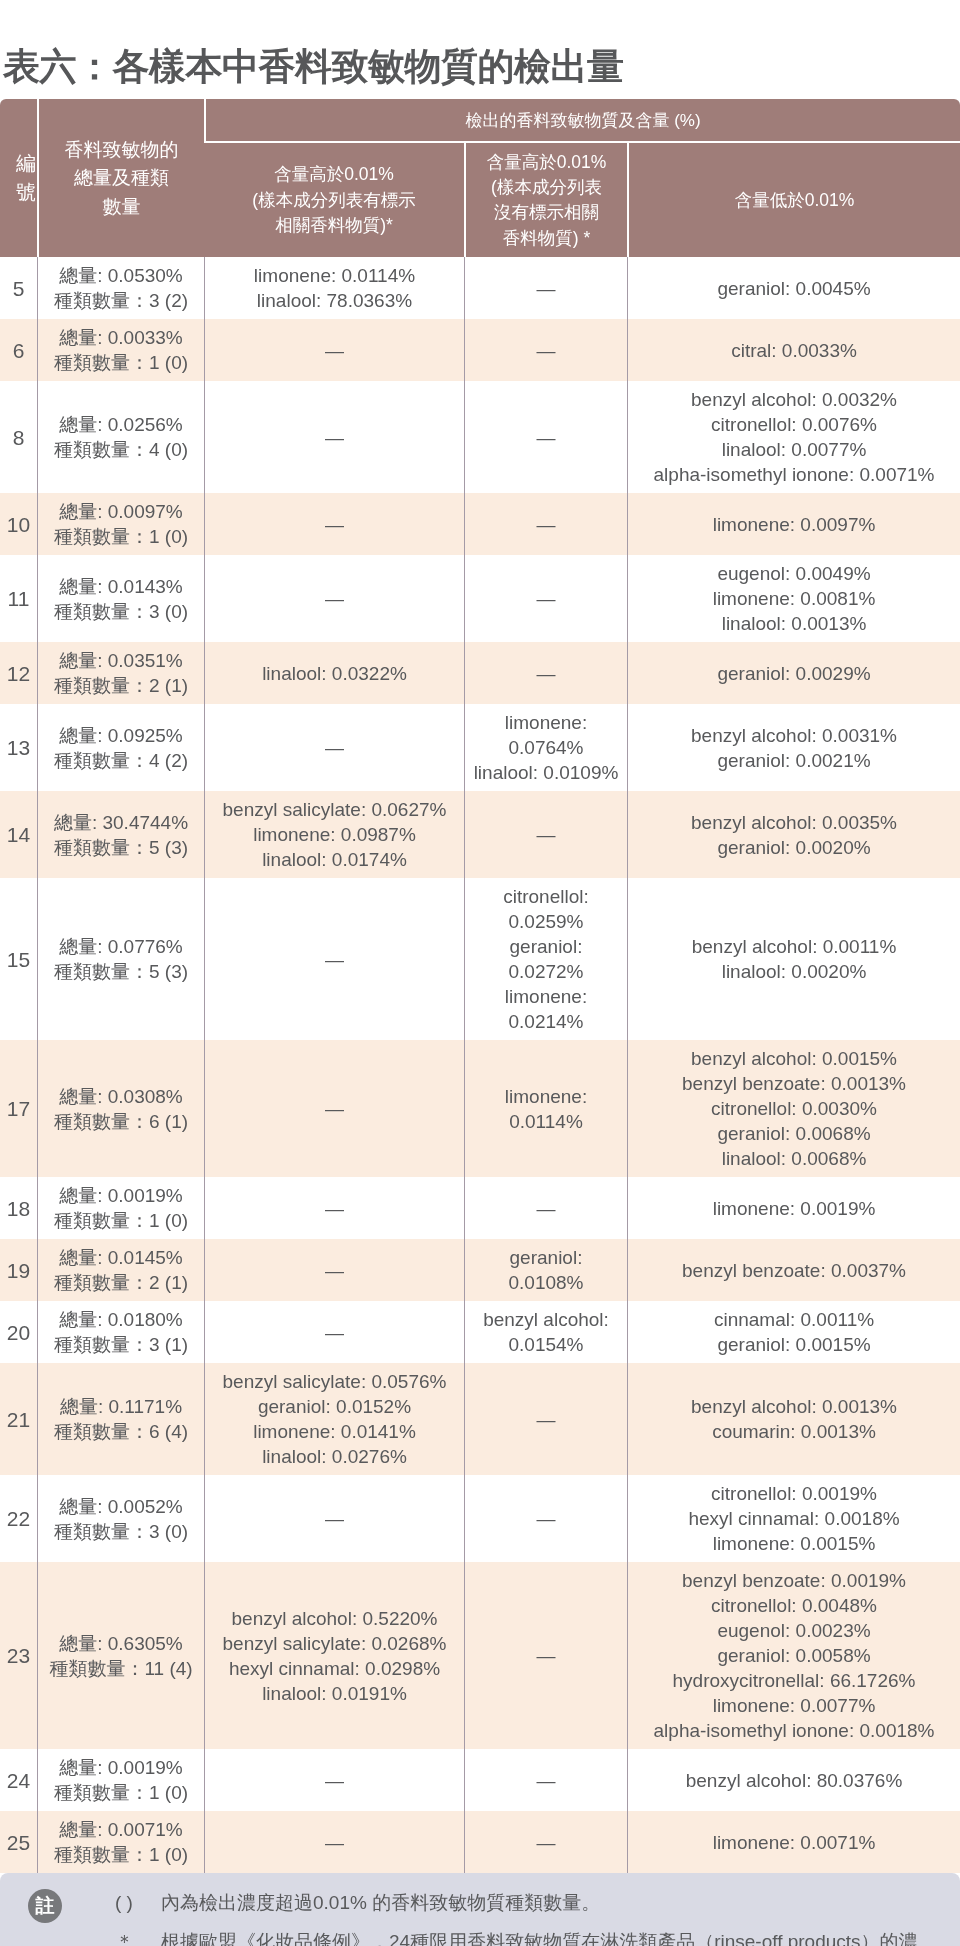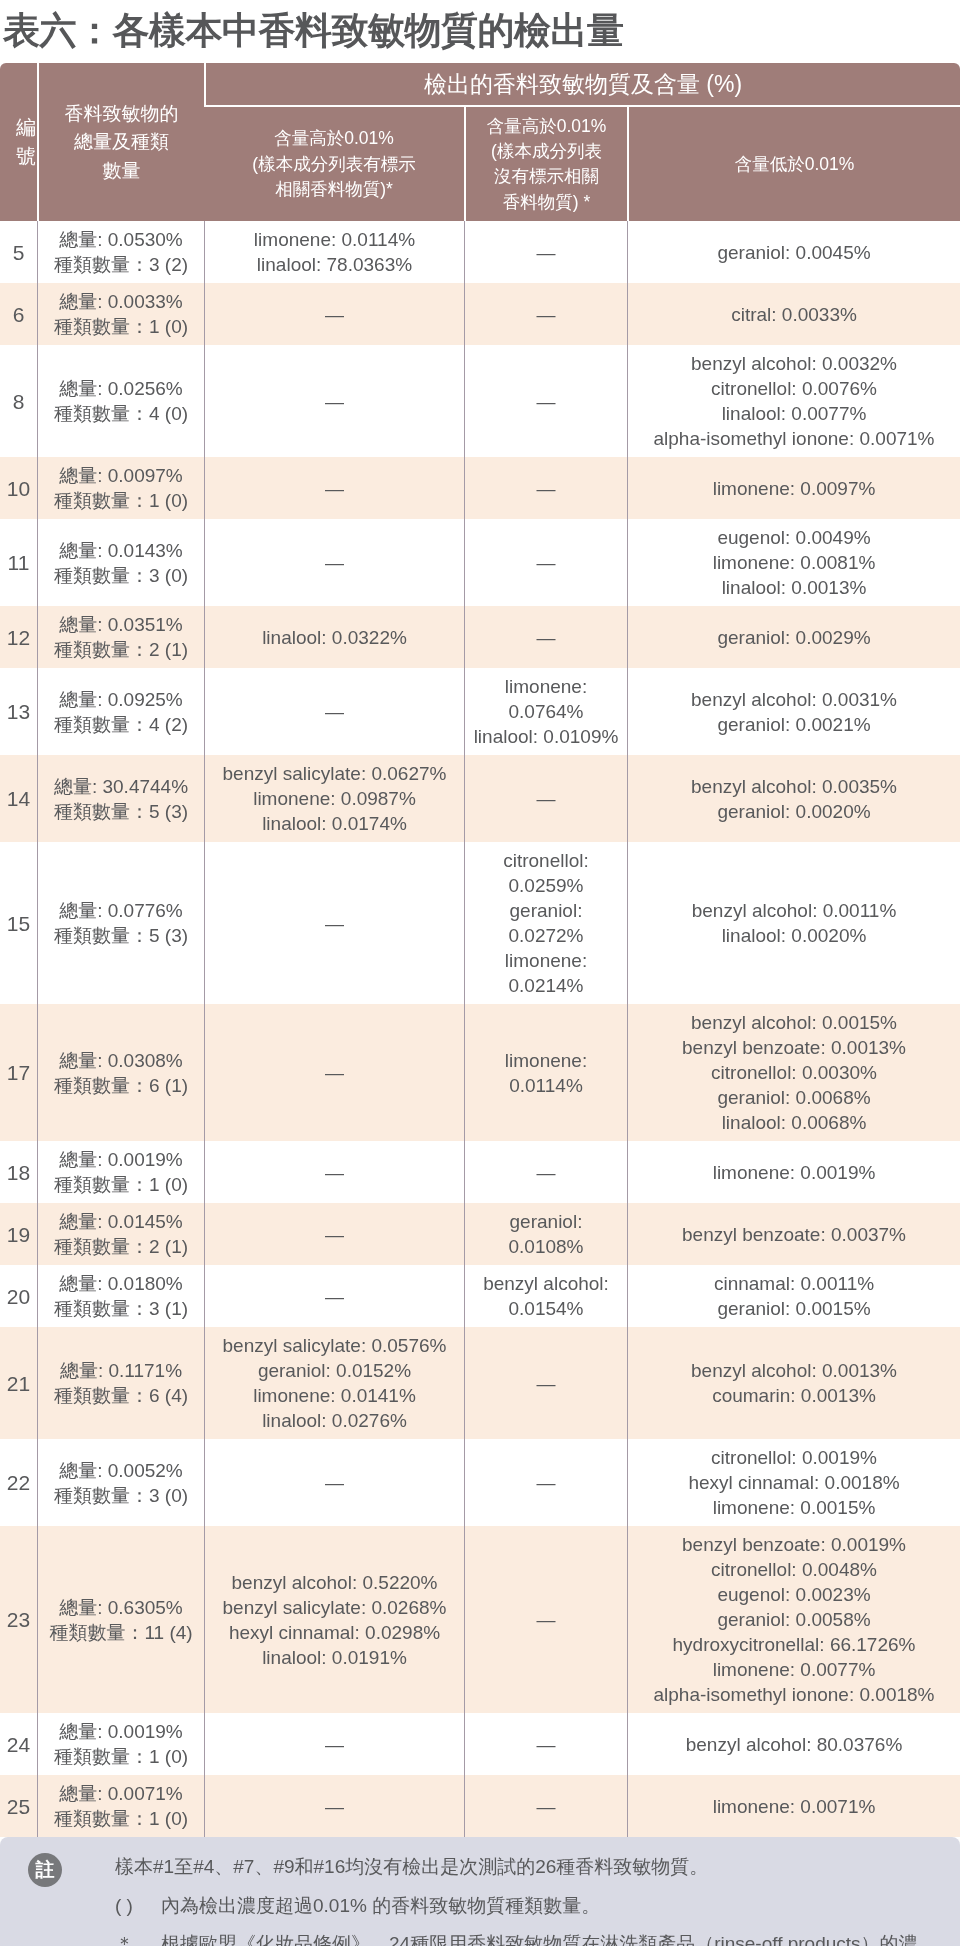--- a/index.html
+++ b/index.html
@@ -20,38 +20,39 @@
     font-family:"Liberation Sans","DejaVu Sans",sans-serif;
     color:var(--text);
   }
   .page-title{
     font-size:37px;
     font-weight:700;
     color:var(--title);
     letter-spacing:-0.5px;
     padding:8px 0 9px 3px;
     line-height:1.25;
+    margin-top:36px;
   }
   table.allergen-table{
     width:960px;
     border-collapse:separate;
     border-spacing:0;
     table-layout:fixed;
   }
   
   thead th{
     background:var(--header-bg);
     color:#ffffff;
     font-weight:400;
     white-space:pre-line;
     vertical-align:middle;
     text-align:center;
   }
   th.h-group{
-    font-size:23px;
+    font-size:17px;
     height:44px;
     border-bottom:2px solid #ffffff;
     border-left:2px solid #ffffff;
     border-top-right-radius:6px;
     padding:4px 12px;
   }
   th.h-id{
     font-size:20px;
     border-top-left-radius:6px;
     word-break:break-all;
@@ -514,23 +515,20 @@
           <div class="cell-line">limonene: 0.0071%</div>
         </td>
       </tr>
     </tbody>
 </table>
 
 <div class="notes-box">
   <div class="note-badge">註</div>
   <div>
       <div class="note-item">
-        <span class="note-text">樣本#1至#4、#7、#9和#16均沒有檢出是次測試的26種香料致敏物質。</span>
-      </div>
-      <div class="note-item">
         <span class="note-marker">( )</span>
         <span class="note-text">內為檢出濃度超過0.01% 的香料致敏物質種類數量。</span>
       </div>
       <div class="note-item">
         <span class="note-marker">＊</span>
         <span class="note-text">根據歐盟《化妝品條例》，24種限用香料致敏物質在淋洗類產品（rinse-off products）的濃度超過0.01% 需於成分列表標示。</span>
       </div>
     </div>
 </div>
 

